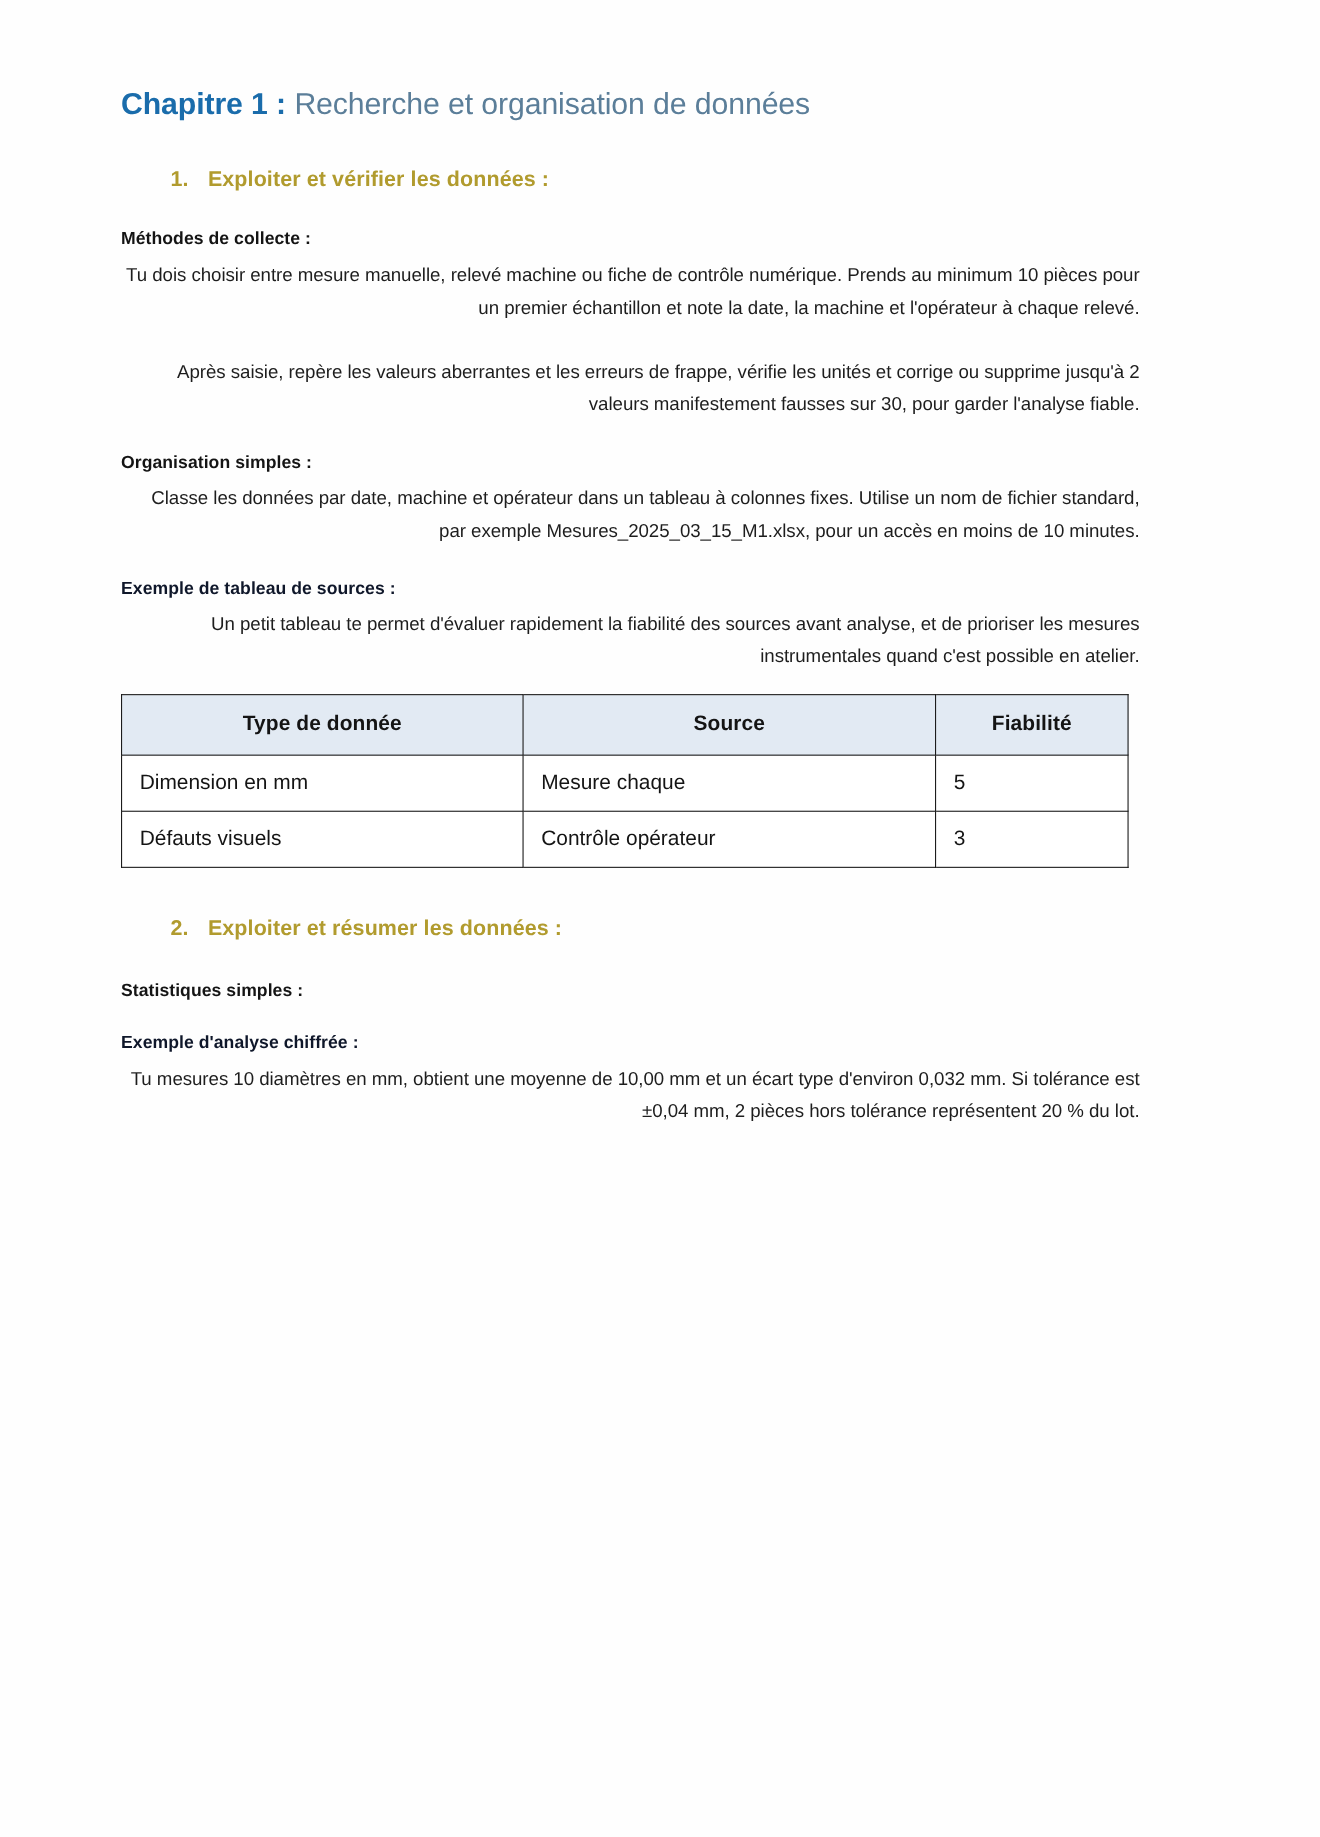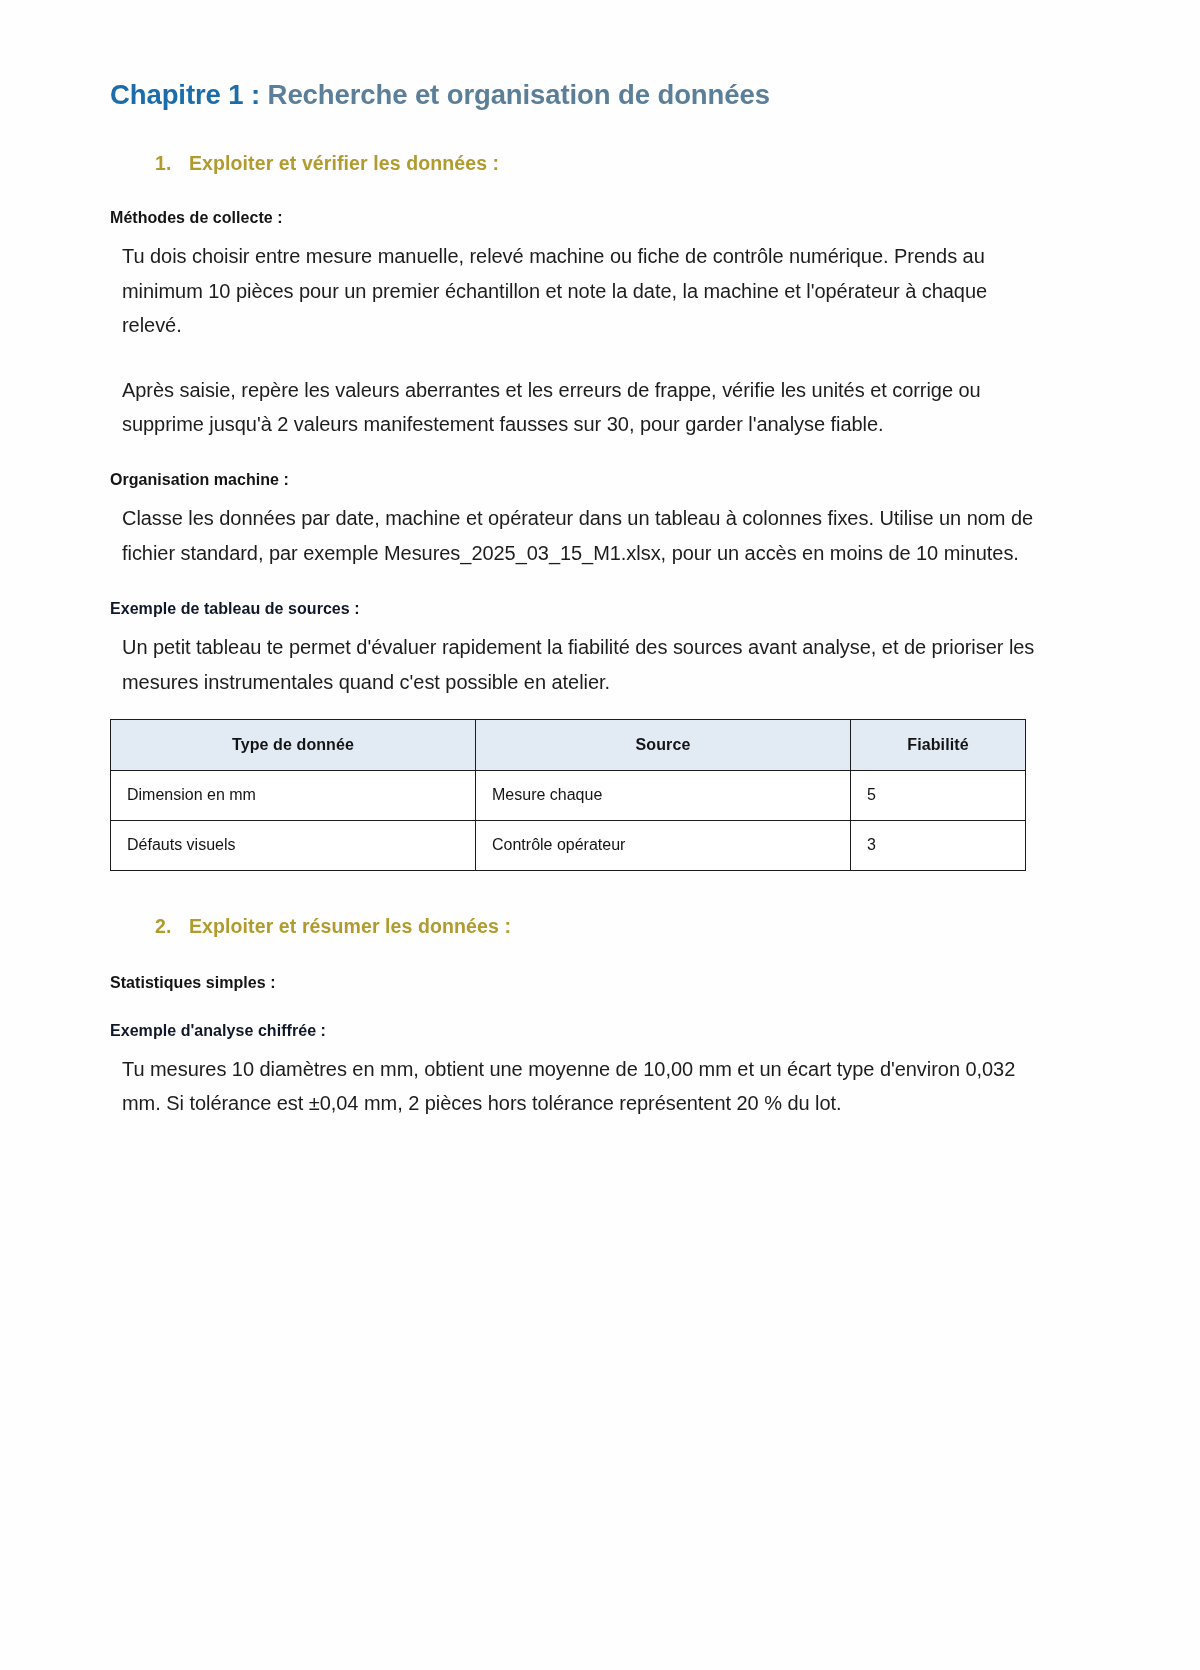--- a/index.html
+++ b/index.html
@@ -24,21 +24,21 @@
     font-size: 27.5px;
     line-height: 1.25;
     margin: 0 0 40px 0;
     letter-spacing: -0.1px;
   }
   .doc-title .chapitre {
     font-weight: 700;
     color: #1a6cab;
   }
   .doc-title .chapitre-rest {
-    font-weight: 700;
+    font-weight: 400;
     color: #5b7e99;
     text-align: center;
   }
   
   .section-heading {
     display: flex;
     align-items: baseline;
     margin: 0 0 34px 0;
     padding-left: 45px;
     color: #b19b2e;
@@ -61,39 +61,40 @@
   .block { margin: 0 0 30px 0; }
   .block-title {
     font-weight: 700;
     font-size: 16px;
     color: #141414;
     margin: 0 0 8px 0;
     letter-spacing: 0.05px;
   }
   .block-title.green { color: #0f172a; }
   .block-body {
-    font-size: 20px;
+    font-size: 17px;
     line-height: 1.72;
     color: #1d1d1d;
-    margin: 12px;
+    margin: 1px;
     max-width: 925px;
     letter-spacing: -0.05px;
+    text-align: right;
   }
 
   
   .src-table {
     border-collapse: collapse;
     width: 915px;
     margin: 20px 0 0 0;
     table-layout: fixed;
     border: 1.5px solid #1c1c1c;
   }
   .src-table th, .src-table td {
     border: 1.5px solid #1c1c1c;
-    font-size: 16px;
+    font-size: 19px;
     color: #141414;
   }
   .src-table th {
     background: #e2eaf3;
     font-weight: 700;
     text-align: center;
     padding: 16px 10px;
     letter-spacing: 0.1px;
   }
   .src-table td {
@@ -124,21 +125,21 @@
   <div class="block">
     <div class="block-title">Méthodes de collecte :</div>
     <p class="block-body">Tu dois choisir entre mesure manuelle, relevé machine ou fiche de contrôle numérique. Prends au minimum 10 pièces pour un premier échantillon et note la date, la machine et l'opérateur à chaque relevé.</p>
   </div>
 
   <div class="block">
     <p class="block-body">Après saisie, repère les valeurs aberrantes et les erreurs de frappe, vérifie les unités et corrige ou supprime jusqu'à 2 valeurs manifestement fausses sur 30, pour garder l'analyse fiable.</p>
   </div>
 
   <div class="block">
-    <div class="block-title">Organisation machine :</div>
+    <div class="block-title">Organisation simples :</div>
     <p class="block-body">Classe les données par date, machine et opérateur dans un tableau à colonnes fixes. Utilise un nom de fichier standard, par exemple Mesures_2025_03_15_M1.xlsx, pour un accès en moins de 10 minutes.</p>
   </div>
 
   <div class="block">
     <div class="block-title green">Exemple de tableau de sources :</div>
     <p class="block-body">Un petit tableau te permet d'évaluer rapidement la fiabilité des sources avant analyse, et de prioriser les mesures instrumentales quand c'est possible en atelier.</p>
 
     <table class="src-table">
       <colgroup>
         <col class="col-1">

